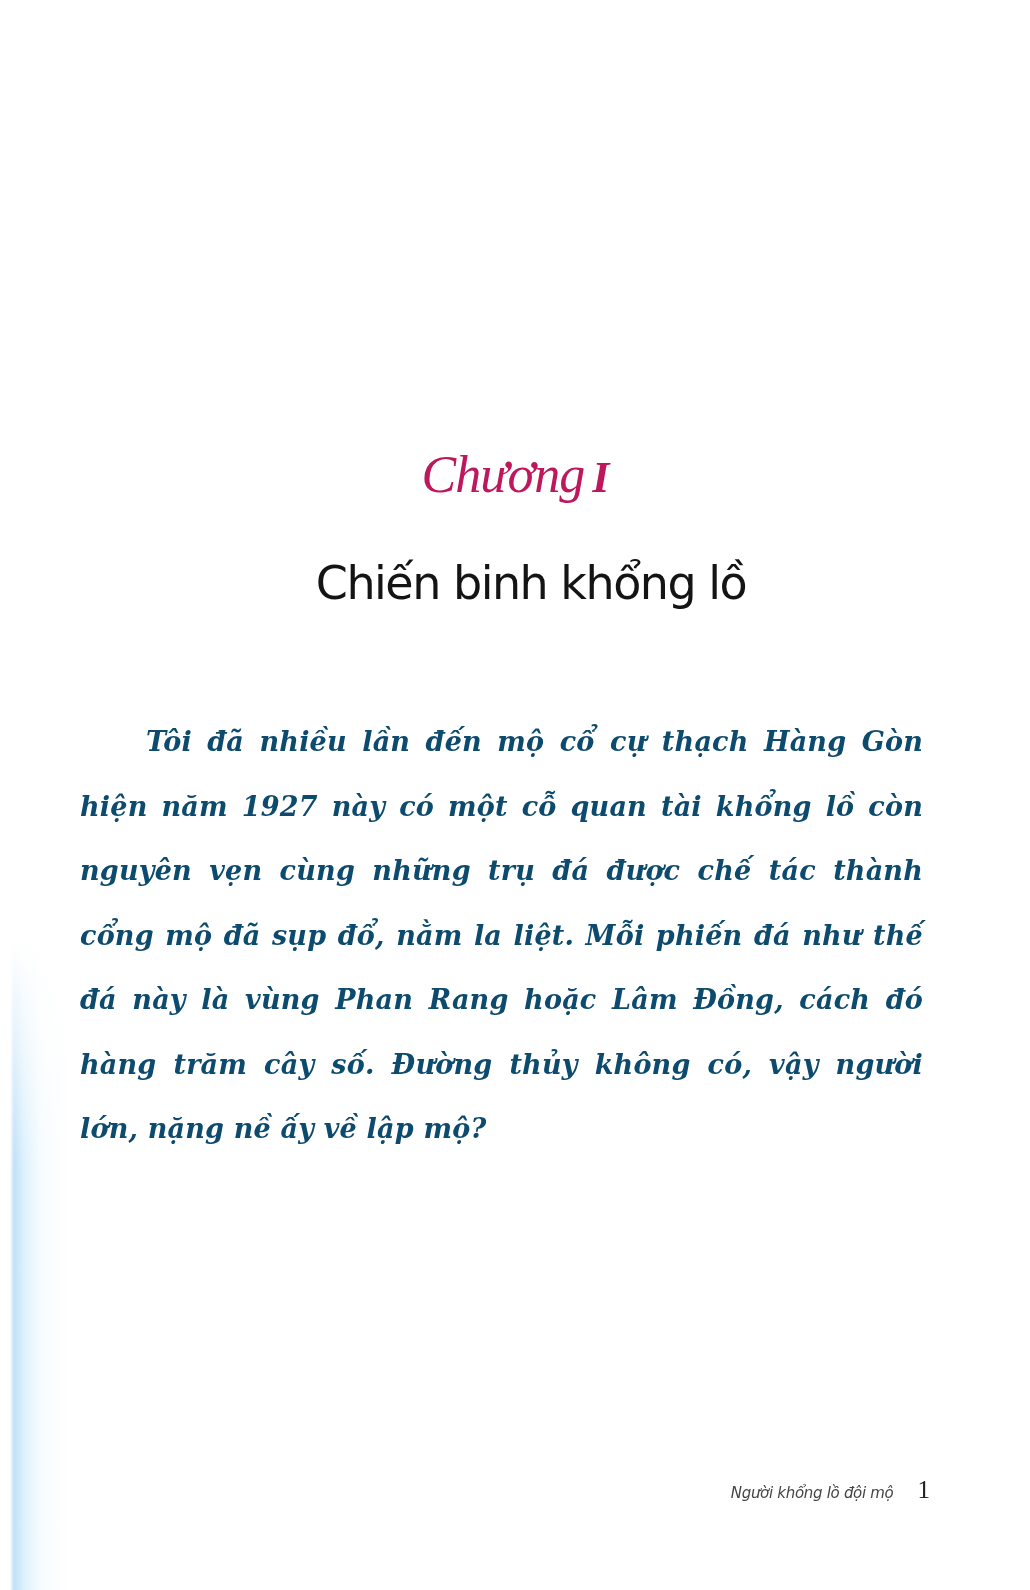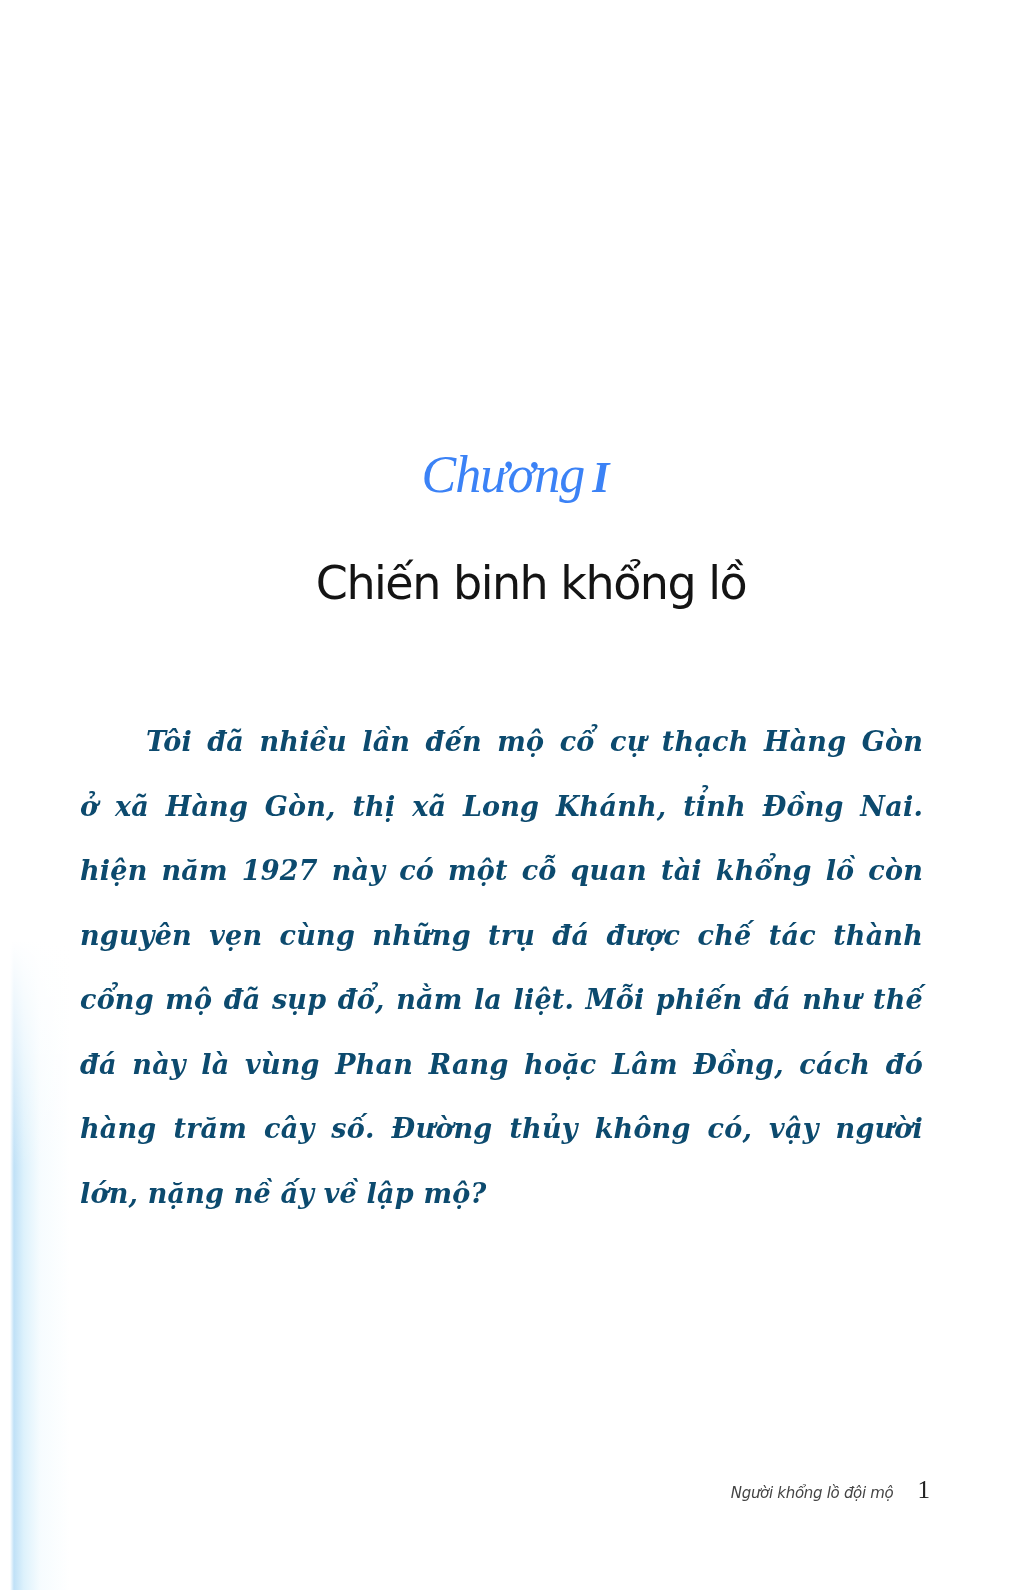--- a/index.html
+++ b/index.html
@@ -47,21 +47,21 @@
     .chapter-label {
       position: absolute;
       left: 0;
       width: 1030px;
       top: 440px;
       text-align: center;
       font-family: "DejaVu Serif", serif;
       font-style: italic;
       font-size: 50px;
       line-height: 70px;
-      color: #3b82f6;
+      color: #be185d;
       letter-spacing: -1px;
     }
     .chapter-label .word {
       font-family: "Liberation Serif", serif;
       font-style: italic;
       font-weight: normal;
       font-size: 52px;
     }
     .chapter-label .numeral {
       font-family: "Liberation Serif", serif;
@@ -141,21 +141,20 @@
 <div class="page-edge-lower"></div>
 
 <div class="chapter-label">
   <span class="word">Chương</span><span class="numeral">I</span>
 </div>
 
 <div class="chapter-title">Chiến binh khổng lồ</div>
 
 <div class="body-text">
   <span class="line first">Tôi đã nhiều lần đến mộ cổ cự thạch Hàng Gòn</span>
-  <span class="line">ở xã Hàng Gòn, thị xã Long Khánh, tỉnh Đồng Nai.</span>
   <span class="line">hiện năm 1927 này có một cỗ quan tài khổng lồ còn</span>
   <span class="line">nguyên vẹn cùng những trụ đá được chế tác thành</span>
   <span class="line">cổng mộ đã sụp đổ, nằm la liệt. Mỗi phiến đá như thế</span>
   <span class="line">đá này là vùng Phan Rang hoặc Lâm Đồng, cách đó</span>
   <span class="line">hàng trăm cây số. Đường thủy không có, vậy người</span>
   <span class="line last">lớn, nặng nề ấy về lập mộ?</span>
 </div>
 
 <div class="footer">
   <span class="running-title">Người khổng lồ đội mộ</span>

